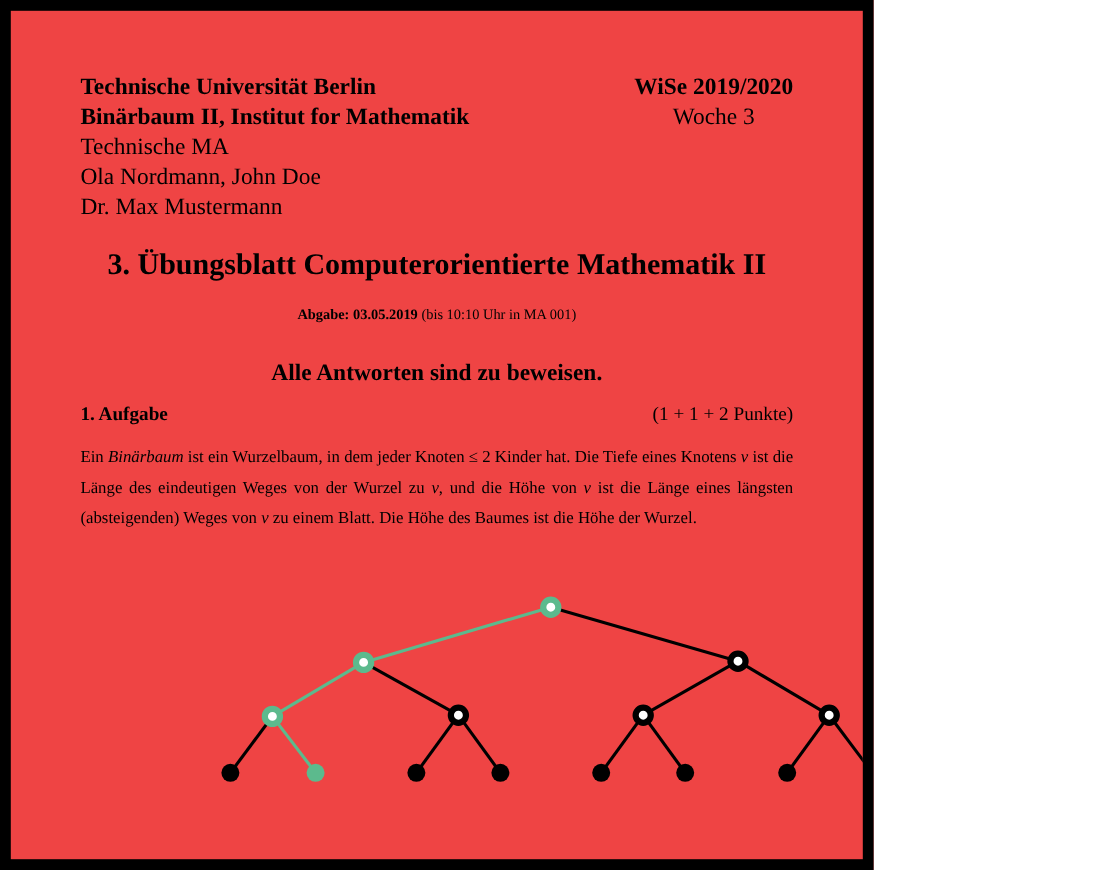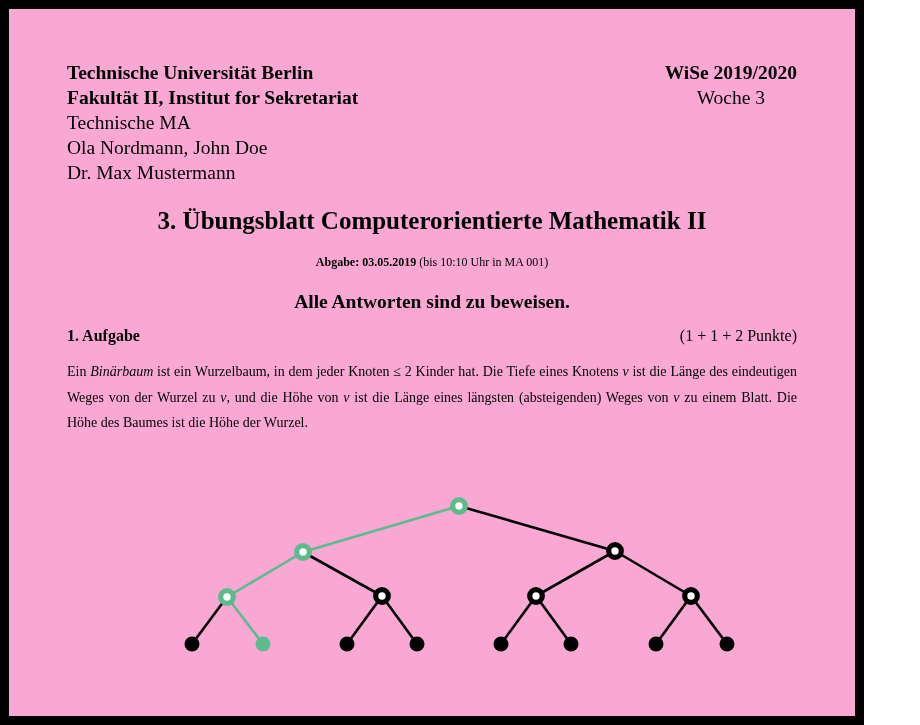--- a/index.html
+++ b/index.html
@@ -1,47 +1,47 @@
 <!DOCTYPE html>
 <html><head>
 <meta charset="utf-8">
 <style>
   html,body { margin:0; padding:0; background:#ffffff; }
   .page {
     position:relative;
-    width:864px; height:725px;
+    width:728px; height:725px;
     box-sizing:border-box;
     border:9px solid #000;
-    background:#f9a8d4;
+    background:#ef4444;
     color:#000;
     font-family:"Liberation Serif", serif;
     overflow:hidden;
   }
   .content { position:absolute; left:58px; right:58px; top:0; }
   .b { font-weight:bold; }
   header { display:flex; justify-content:space-between; margin-top:51px; font-size:19.5px; line-height:25px; }
   .h-right { text-align:center;margin-left:24px; }
   .title { margin:21px 0 0; font-size:25px; line-height:30px; font-weight:bold; text-align:center; }
   .submission { text-align:center; font-size:12px; line-height:25px; margin-top:14px; }
-  .notice { text-align:center; font-size:19.5px; line-height:25px; font-weight:bold; margin-top:14px; }
+  .notice { text-align:center; font-size:19.5px; line-height:25px; font-weight:bold; margin-top:24px; }
   .exercise-row { display:flex; justify-content:space-between; font-size:16px; line-height:26px; margin-top:9px; }
   .para { margin:10px 0 0; font-size:14px; line-height:25.7px; text-align:justify; }
   .para em { font-style:italic; }
   #tree { position:absolute; left:0; top:0; width:902px; height:707px; pointer-events:none; }
 </style>
 </head>
 <body>
 
 <div class="page">
   <div class="content">
 
     <header>
       <div class="h-left">
         <div class="b">Technische Universität Berlin</div>
-        <div class="b">Fakultät II, Institut for Sekretariat</div>
+        <div class="b">Binärbaum II, Institut for Mathematik</div>
         <div>Technische MA</div>
         <div>Ola Nordmann, John Doe</div>
         <div>Dr. Max Mustermann</div>
       </div>
       <div class="h-right">
         <div class="b">WiSe 2019/2020</div>
         <div>Woche 3</div>
       </div>
     </header>
 

